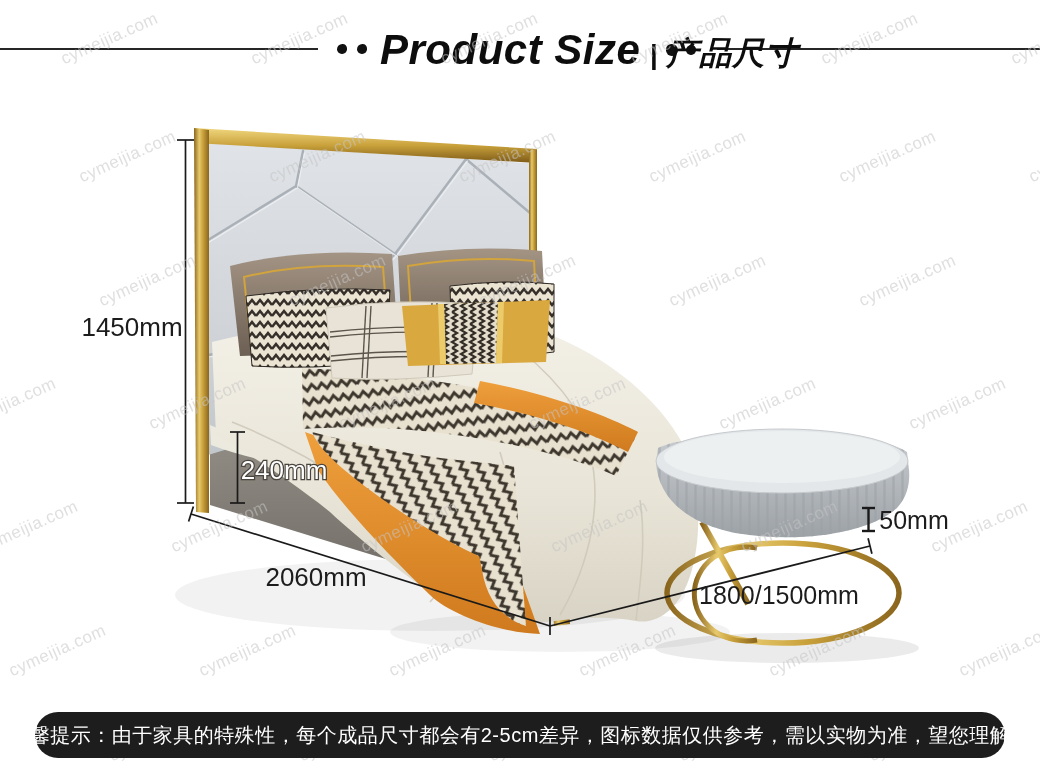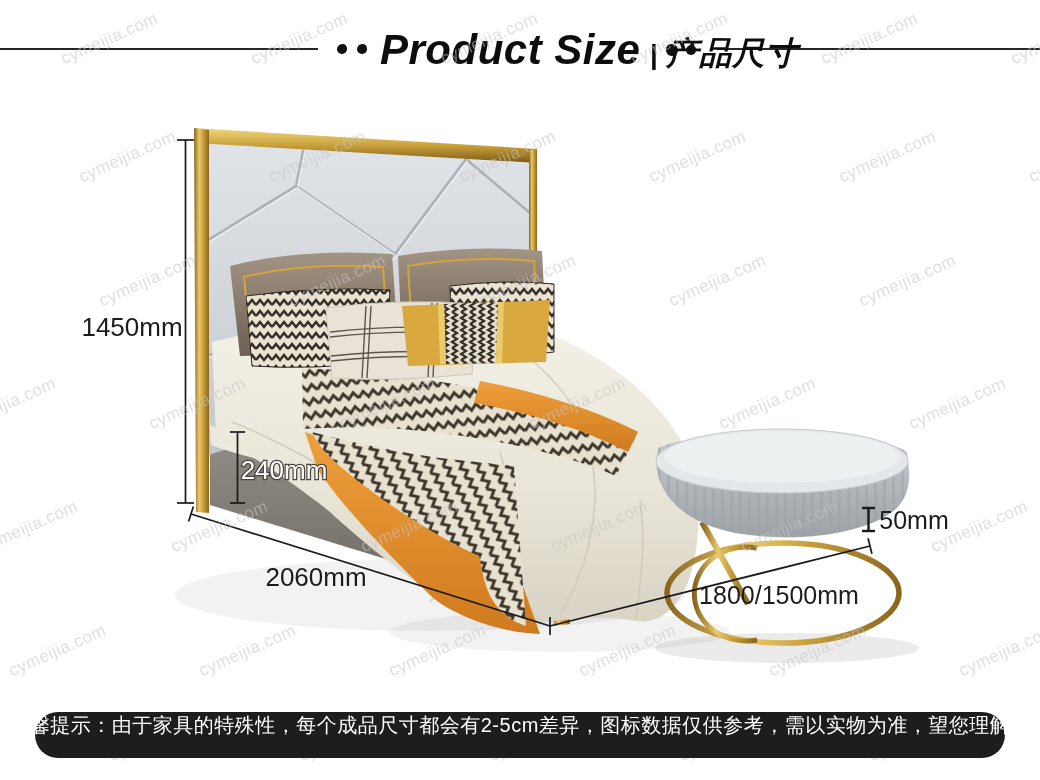--- a/index.html
+++ b/index.html
@@ -24,21 +24,21 @@
   #wm-layer{position:absolute;inset:0;pointer-events:none;z-index:5;}
   .wm{
     position:absolute;font-size:17px;letter-spacing:.5px;white-space:nowrap;
     color:rgba(197,197,197,.55);transform:rotate(-24deg);transform-origin:0 50%;
   }
   
   #scene{position:absolute;left:0;top:0;z-index:1;}
   
   .notice-bar{
     position:absolute;left:35px;top:712px;width:970px;height:46px;z-index:10;
-    background:#1d1d1d;border-radius:23px;display:flex;justify-content:center;
+    background:#1d1d1d;border-radius:23px;display:flex;align-items:center;justify-content:center;
   }
   .notice-text{color:#ffffff;font-size:20px;letter-spacing:.5px;white-space:nowrap;}
 </style>
 </head>
 <body>
 
 <div>
   <div class="hdr-line left"></div>
   <div class="hdr-line right"></div>
   <span class="hdr-dot" style="left:337px;top:44px;"></span>

